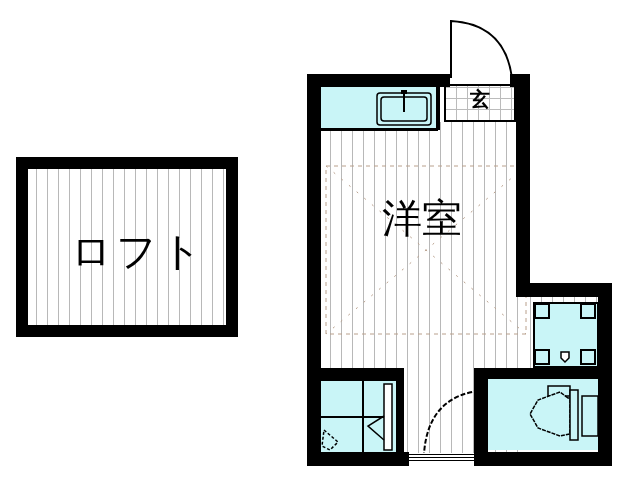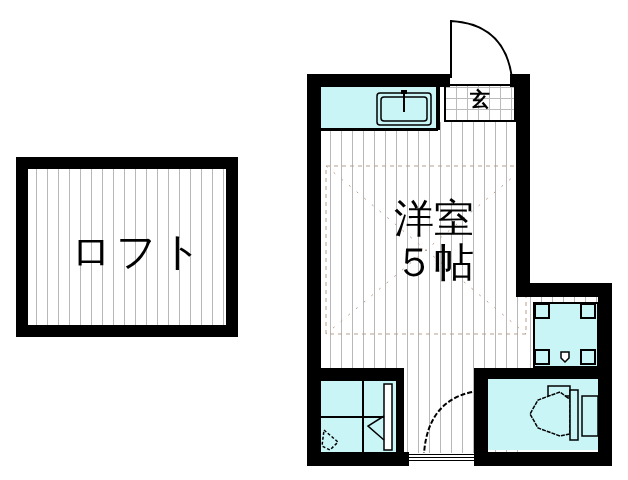--- a/index.html
+++ b/index.html
@@ -69,23 +69,22 @@
   <rect x="42" y="6" width="8" height="50" fill="#c9f5f7" stroke="#000" stroke-width="1.5"></rect>
   <rect x="54" y="12" width="16" height="40" fill="#c9f5f7" stroke="#000" stroke-width="1.5"></rect>
 </svg>
 
 <svg style="left:320px;top:160px;" width="210" height="180">
   <rect x="6" y="6" width="200" height="168" fill="none" stroke="#b9a08c" stroke-width="1" stroke-dasharray="4 4"></rect>
   <line x1="6" y1="6" x2="206" y2="174" stroke="#b9a08c" stroke-width="1" stroke-dasharray="2 8"></line>
   <line x1="206" y1="6" x2="6" y2="174" stroke="#b9a08c" stroke-width="1" stroke-dasharray="2 8"></line>
 </svg>
 
-<div class="label" style="left:370px;top:196px;font-size:40px;line-height:44px;text-align:right;width:104px;">
+<div class="label" style="left:370px;top:196px;font-size:40px;line-height:44px;text-align:center;width:104px;">
   <div>洋室</div>
-  <div>５帖</div>
 </div>
 
 <svg style="left:420px;top:384px;" width="70" height="80">
   <path d="M66 6 Q8 10 4 70" fill="none" stroke="#000" stroke-width="2" stroke-dasharray="5 2"></path>
   <line x1="4" y1="70" x2="66" y2="70" stroke="#000" stroke-width="2"></line>
 </svg>
 <div class="abs" style="left:408px;top:453px;width:66px;height:10px;background:repeating-linear-gradient(0deg,#fff 0 2px,#000 2px 3px);"></div>
 
 <div>
   <div class="wall" style="left:307px;top:74px;width:14px;height:390px;"></div>

